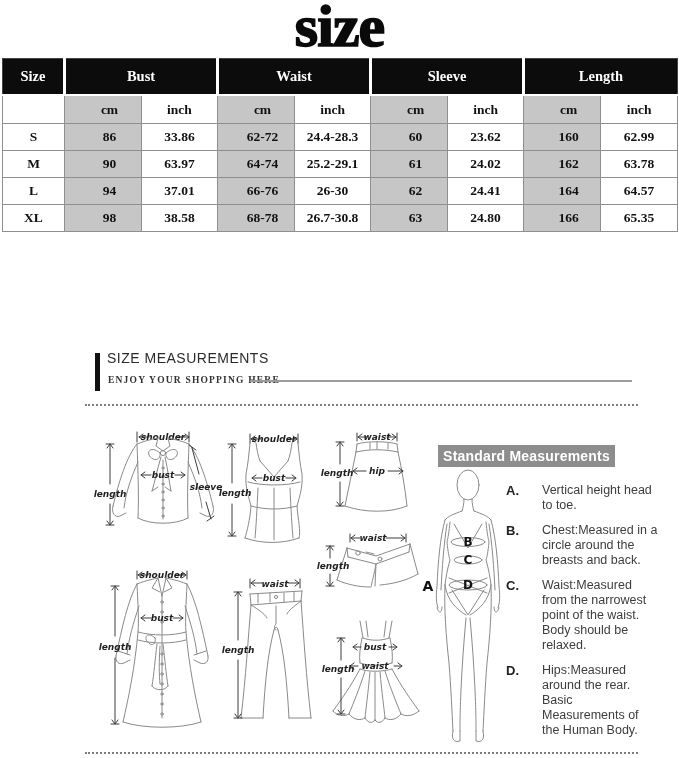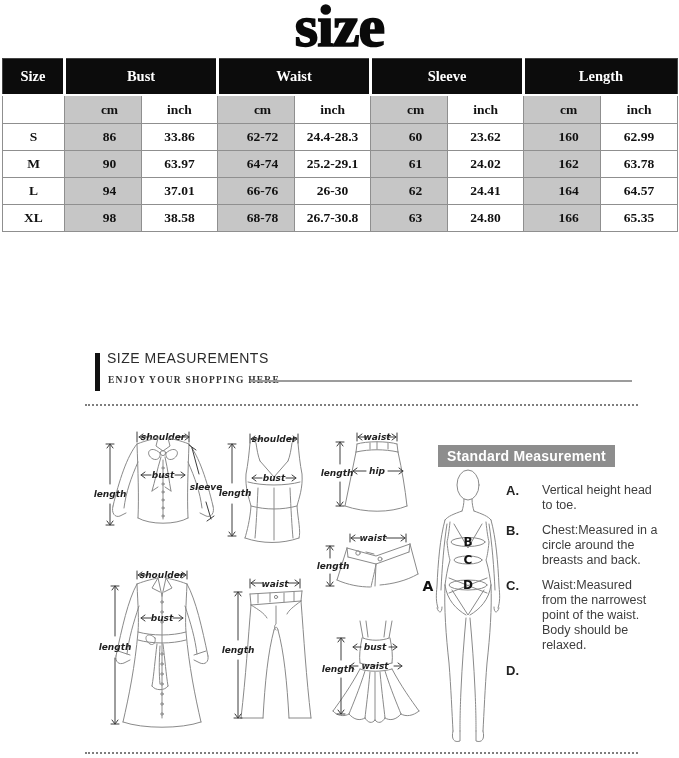--- a/index.html
+++ b/index.html
@@ -256,21 +256,21 @@
     <text class="lbl" x="53" y="51" text-anchor="middle">waist</text>
     <path class="s" d="M38,51 C29,68 19,82 11,93 M70,51 C79,68 89,82 97,93
                        M43,53 C37,72 31,86 27,96 M48,54 C46,76 44,90 43,100
                        M58,54 C60,76 62,90 63,100 M63,53 C69,72 75,86 79,96 M53,54 V102"></path>
     <path class="s" d="M11,93 C15,98 22,99 27,96 M27,96 C32,102 38,103 43,100 M43,100 C46,105 50,106 53,102
                        M53,102 C56,106 60,105 63,100 M63,100 C68,103 74,102 79,96 M79,96 C84,99 91,98 97,93"></path>
     <path class="m" d="M19,20 V42 M19,60 V96 M15,20 H23 M15,96 H23 M16,24 L19,20 L22,24 M16,92 L19,96 L22,92"></path>
     <text class="lbl" x="16" y="54" text-anchor="middle">length</text>
   </svg>
 
-  <div class="std-bar">Standard Measurement</div>
+  <div class="std-bar">Standard Measurements</div>
 
   <svg class="sketch" style="left:424px;top:468px" width="86" height="282" viewBox="0 0 86 282">
     <ellipse class="s" cx="44" cy="17" rx="11" ry="15"></ellipse>
     <path class="s" d="M40,31 C40,36 39,40 38,43 M48,31 C48,36 49,40 50,43
                        M38,43 C30,46 24,48 21,52 M50,43 C58,46 64,48 67,52"></path>
     <path class="s" d="M21,52 C16,70 14,95 13,118 C12,128 12,134 14,140 M23,56 C20,75 18,100 17,122 M13,140 C15,146 18,145 18,139
                        M67,52 C72,70 74,95 75,118 C76,128 76,134 74,140 M65,56 C68,75 70,100 71,122 M75,140 C73,146 70,145 70,139"></path>
     <path class="s" d="M26,54 C25,64 24,70 23,74 C24,84 25,89 26,92 C23,102 22,110 21,117
                        M62,54 C63,64 64,70 65,74 C64,84 63,89 62,92 C65,102 66,110 67,117
                        M30,56 L44,80 L58,56"></path>
@@ -299,16 +299,17 @@
     <div class="std-item">
       <span class="std-letter">B.</span>
       <span class="std-text">Chest:Measured in a circle around the breasts and back.</span>
     </div>
     <div class="std-item">
       <span class="std-letter">C.</span>
       <span class="std-text">Waist:Measured from the narrowest point of the waist. Body should be relaxed.</span>
     </div>
     <div class="std-item">
       <span class="std-letter">D.</span>
+      <span class="std-text">Hips:Measured around the rear. Basic Measurements of the Human Body.</span>
     </div>
   </div>
 
 </div>
 
 </body></html>

